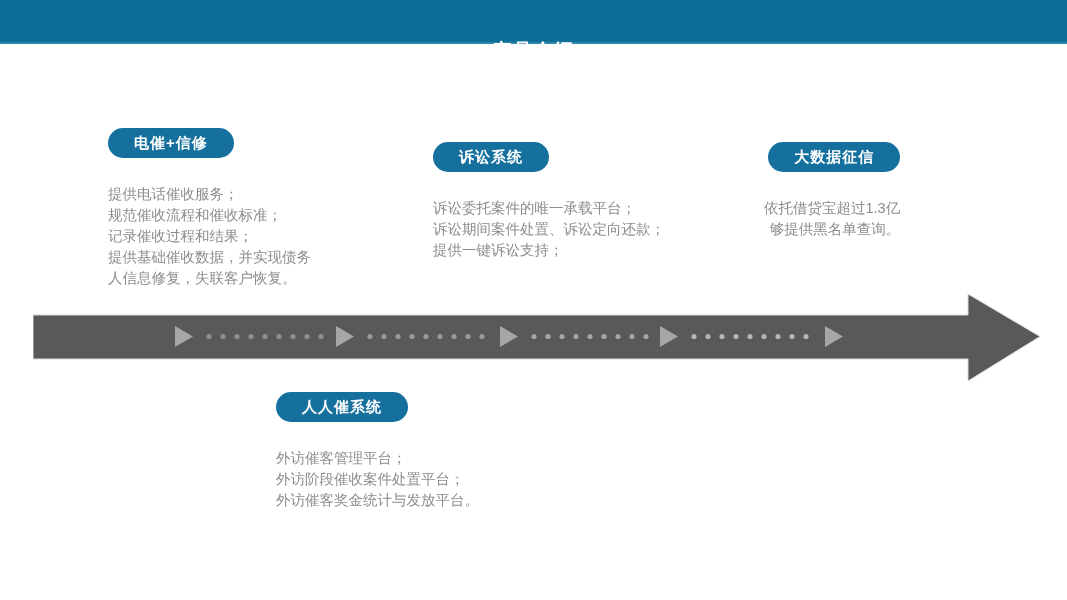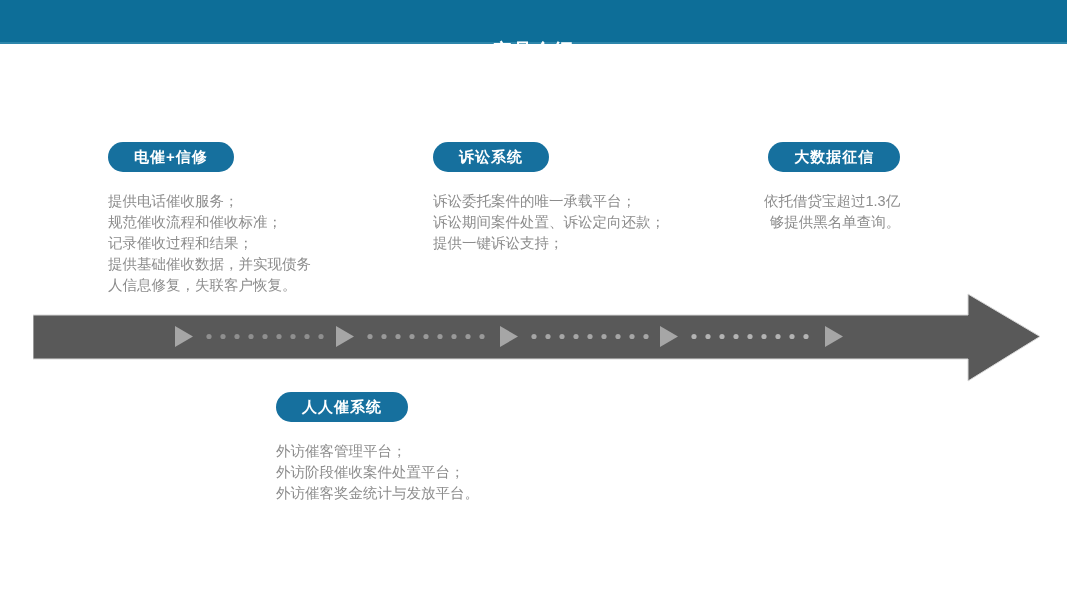--- a/index.html
+++ b/index.html
@@ -75,32 +75,32 @@
     font-size: 15px;
     font-weight: bold;
     letter-spacing: 1px;
     border-radius: 16px;
     padding: 7px 26px 8px 26px;
     line-height: 1;
     white-space: nowrap;
     box-sizing: border-box;
   }
   .desc {
-    margin-top: 19px;
+    margin-top: 26px;
     color: #8c8c8c;
     font-size: 14.5px;
     line-height: 21px;
     white-space: nowrap;
   }
   .desc-line {
     display: block;
   }
 
   
-  .block-1 { left: 108px; top: 98px; }
+  .block-1 { left: 108px; top: 84px; }
   .block-2 { left: 433px; top: 98px; }
   .block-3 { left: 762px; top: 98px; text-align: right; }
   
   .block-4 { left: 276px; top: 348px; }
   .block-5 { left: 600px; top: 348px; }
 
   .block-3 .desc,
   .block-5 .desc { padding-left: 2px; }
 </style>
 </head>

